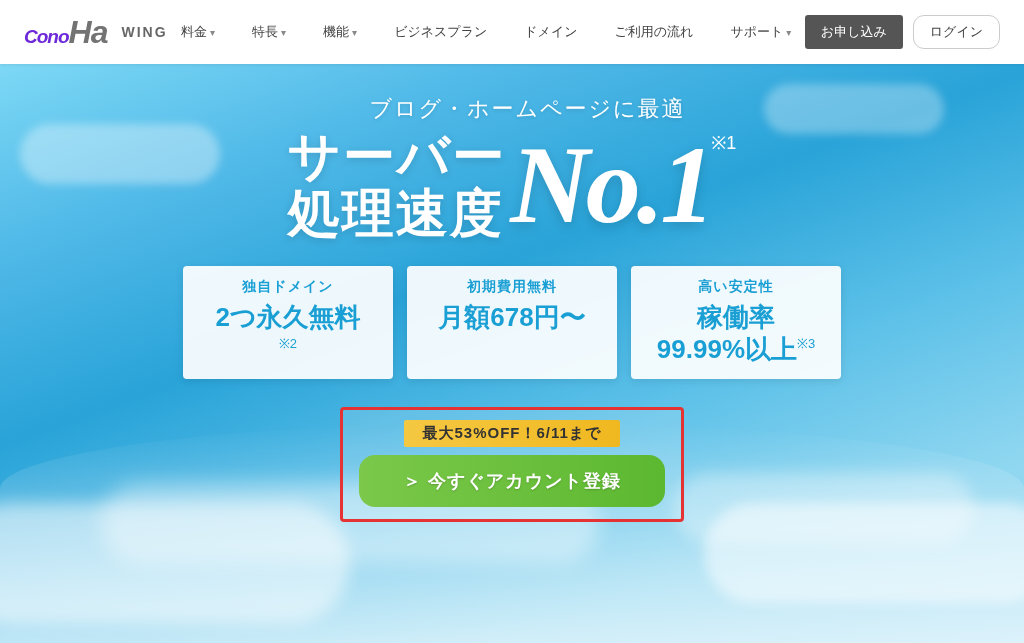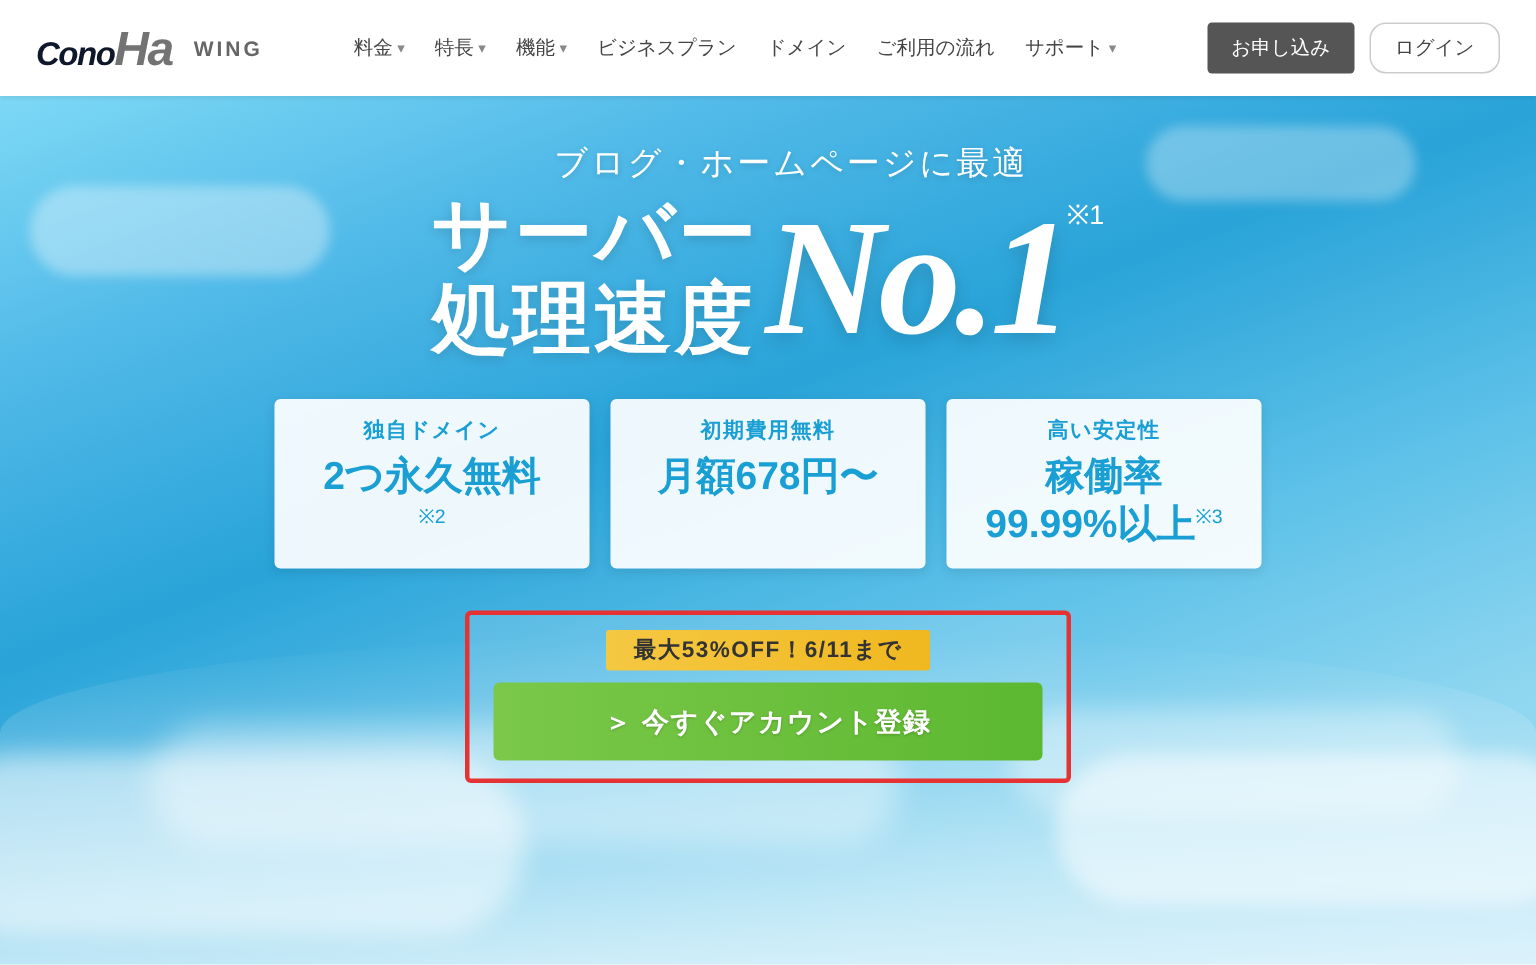--- a/index.html
+++ b/index.html
@@ -26,21 +26,21 @@
     .logo-area {
       display: flex;
       align-items: center;
       gap: 8px;
       flex-shrink: 0;
     }
     .nav-center {
       flex: 1;
       display: flex;
       justify-content: center;
-      gap: 20px;
+      gap: 37px;
       font-size: 13px;
       color: #444;
     }
     .nav-item {
       display: flex;
       align-items: center;
       gap: 3px;
       cursor: pointer;
       white-space: nowrap;
     }
@@ -238,37 +238,37 @@
 
     
     .cta-area {
       display: flex;
       flex-direction: column;
       align-items: center;
       background: rgba(255,255,255,0.15);
       border: 3px solid #e53333;
       border-radius: 4px;
       padding: 10px 16px 12px;
-      width: 404px;
+      width: 344px;
     }
     .cta-promo {
       background: linear-gradient(90deg, #f5c842 0%, #f0b820 100%);
       color: #333;
       font-size: 15px;
       font-weight: 700;
       padding: 4px 18px;
       border-radius: 2px;
       margin-bottom: 8px;
       letter-spacing: 1px;
     }
     .cta-button {
       background: linear-gradient(90deg, #7bc84a 0%, #5cb830 100%);
       color: #fff;
       border: none;
-      border-radius: 4px;
+      border-radius: 16px;
       width: 100%;
       padding: 14px 0;
       font-size: 18px;
       font-weight: 700;
       cursor: pointer;
       letter-spacing: 1px;
       display: flex;
       align-items: center;
       justify-content: center;
       gap: 6px;
@@ -281,21 +281,21 @@
       align-items: center;
       gap: 2px;
     }
   </style>
 </head>
 <body>
 
 <header class="header">
   <div class="logo-area">
     <div class="logo-svg">
-      <span style="color:#1a9fd4;font-weight:900;font-size:26px;font-style:italic;letter-spacing:-1px;"><span style="color:#0f172a;font-weight:900;font-size:22px;font-style:italic;margin-top:32px;">Cono</span><span style="color:#737373;font-weight:900;font-size:32px;font-style:italic;">Ha</span></span>
+      <span style="color:#1a9fd4;font-weight:900;font-size:26px;font-style:italic;letter-spacing:-1px;"><span style="color:#6d28d9;font-weight:900;font-size:19px;font-style:italic;margin-top:32px;">Cono</span><span style="color:#737373;font-weight:900;font-size:32px;font-style:italic;">Ha</span></span>
     </div>
     <span style="font-size:14px;font-weight:700;color:#666;letter-spacing:2px;margin-left:6px;">WING</span>
   </div>
 
   <nav class="nav-center">
     <span class="nav-item">
       <span>料金</span>
       <span class="chevron">▾</span>
     </span>
     <span class="nav-item">

